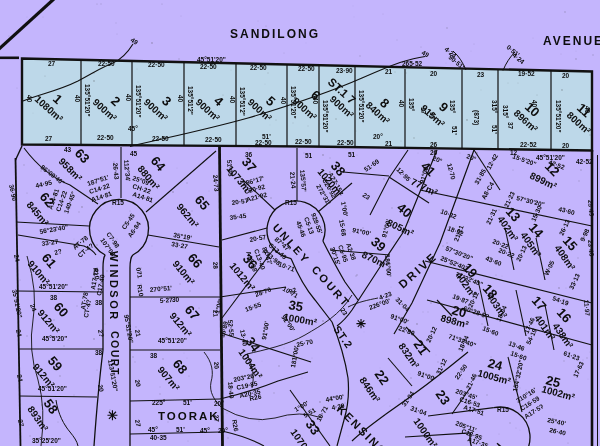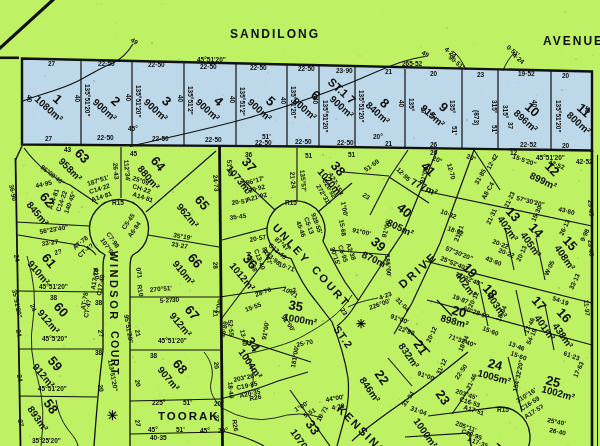--- a/index.html
+++ b/index.html
@@ -1,16 +1,16 @@
 <!DOCTYPE html>
 <html><head>
 <meta charset="utf-8">
 <style>
 html,body{margin:0;padding:0;}
-#map{width:600px;height:446px;background:#bef264;position:relative;overflow:hidden;}
+#map{width:600px;height:446px;background:#c4b5fd;position:relative;overflow:hidden;}
 svg{display:block;}
 text{font-family:"Liberation Sans",sans-serif;fill:#0d0d0d;}
 .n{font-size:13px;font-weight:700;}
 .a{font-size:9.8px;font-weight:700;}
 .d{font-size:6.5px;font-weight:700;}
 .s{font-size:12px;font-weight:700;letter-spacing:2px;}
 line,path,polyline,circle{stroke:#101010;fill:none;}
 </style>
 </head>
 <body>

